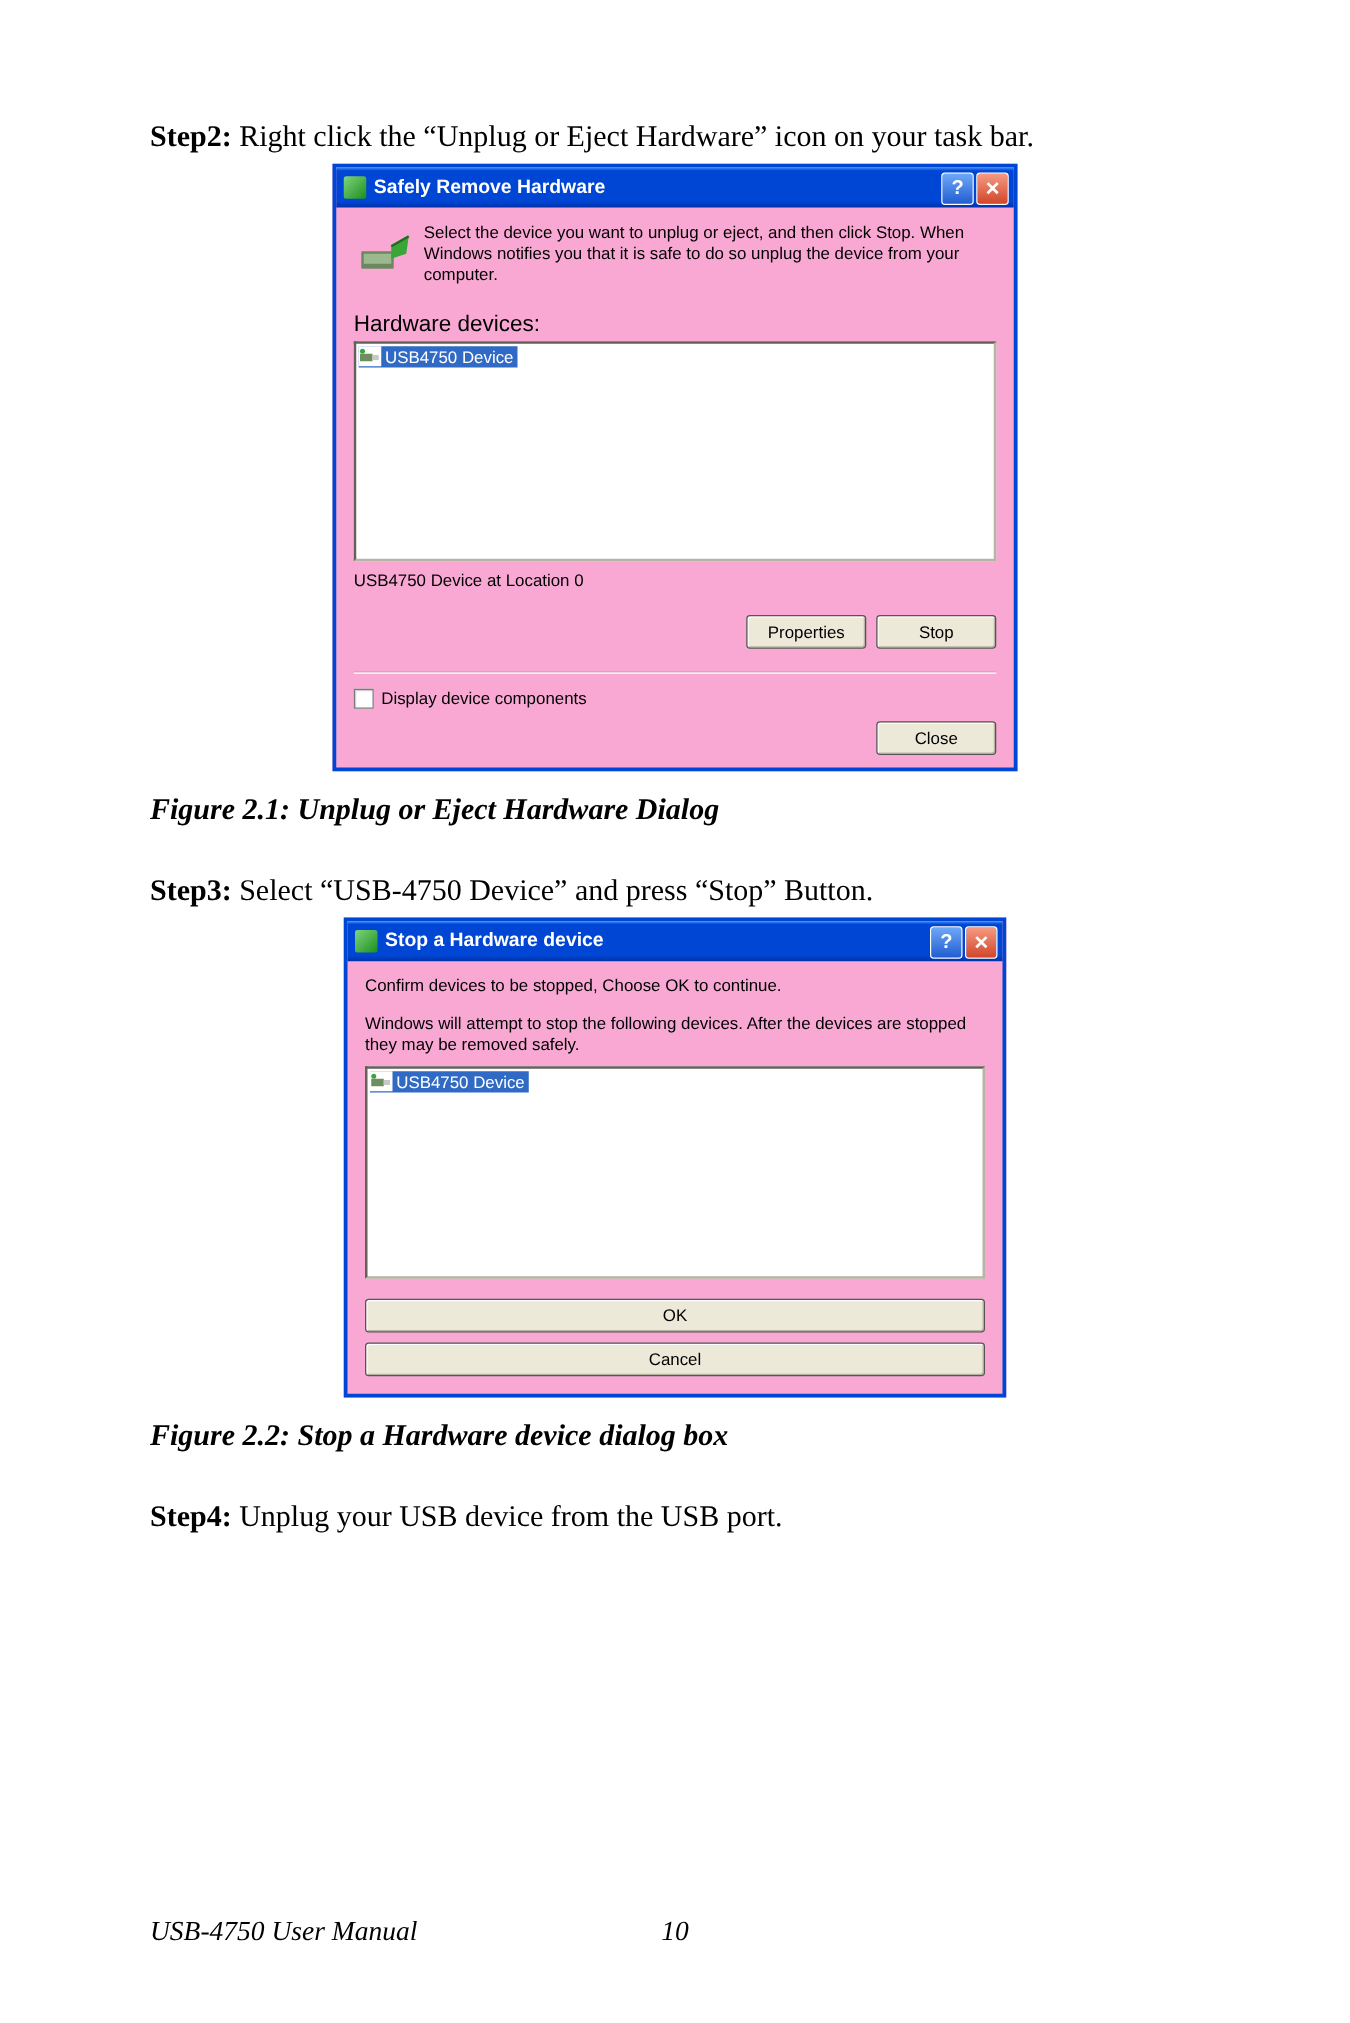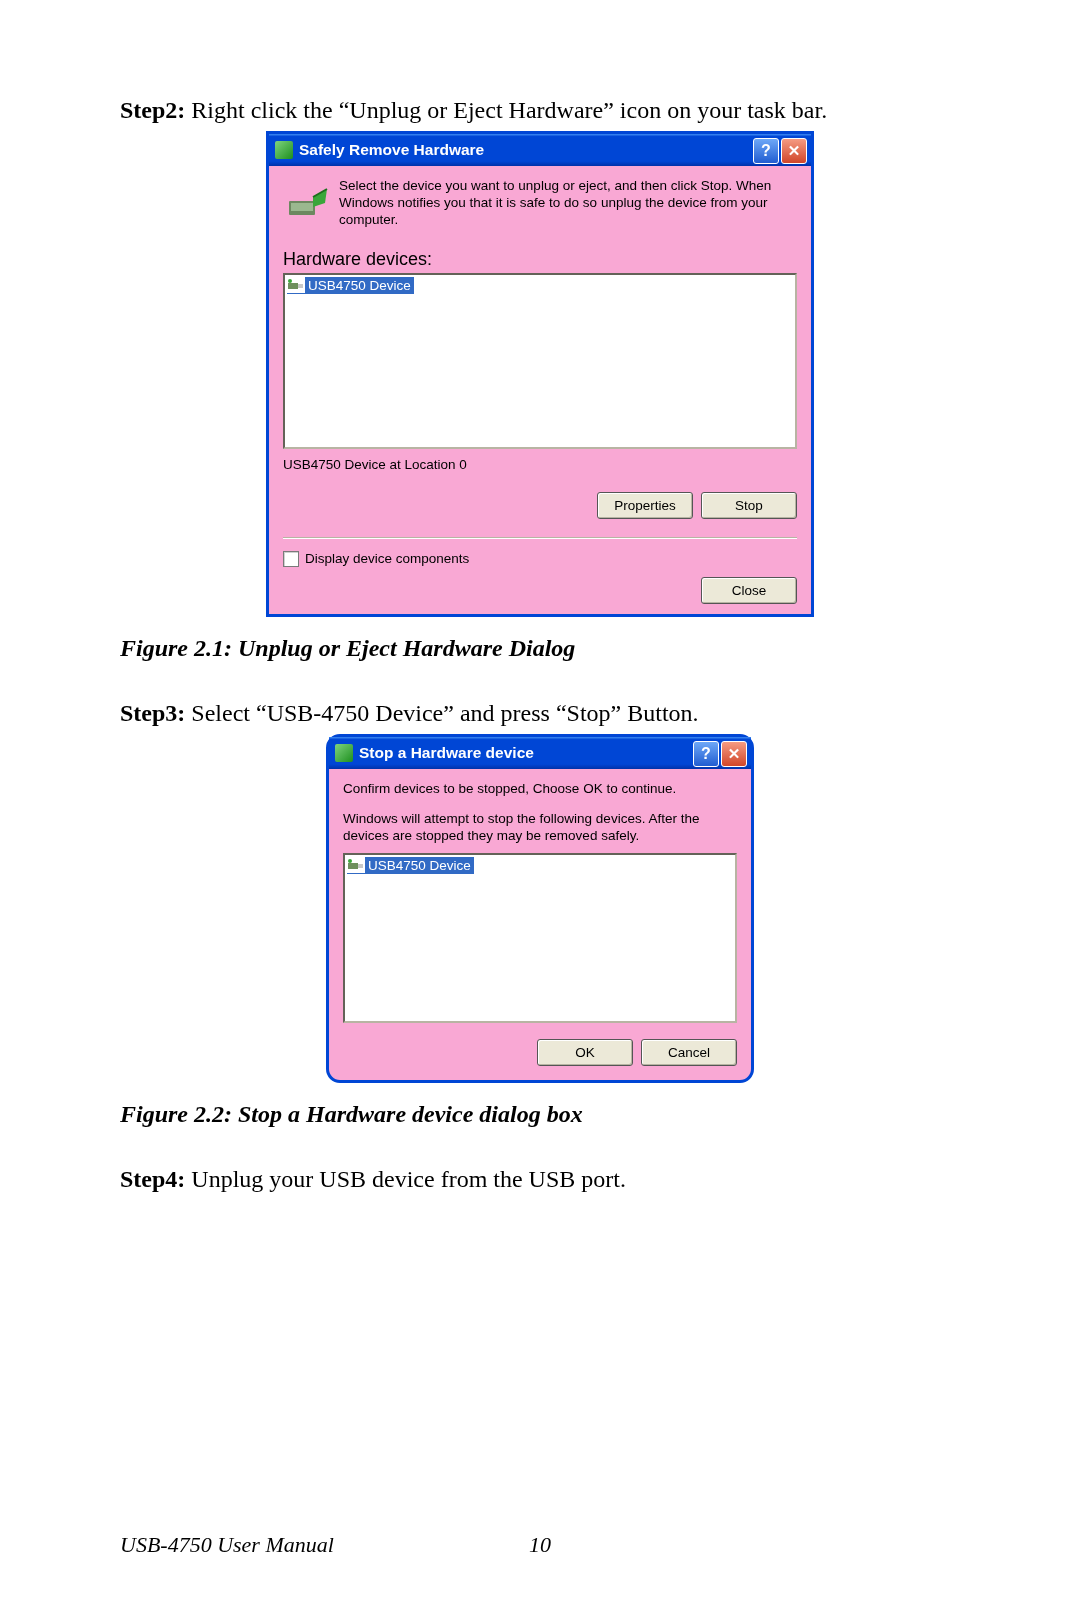--- a/index.html
+++ b/index.html
@@ -208,21 +208,21 @@
     </div>
   </div>
 
   <div class="caption">Figure 2.1: Unplug or Eject Hardware Dialog</div>
 
   <div class="body-text">
     <span class="bold">Step3:</span><span> Select “USB-4750 Device” and press “Stop” Button.</span>
   </div>
 
   <div class="dialog-wrap">
-    <div class="dialog" style="width:428px;border-radius:14px;">
+    <div class="dialog" style="width:530px;">
       <div class="titlebar">
         <span class="title-icon"></span>
         <span class="title-text">Stop a Hardware device</span>
         <div class="title-buttons">
           <div class="title-btn help-btn">?</div>
           <div class="title-btn close-btn">✕</div>
         </div>
       </div>
       <div class="dlg-body">
         <div class="confirm-text">Confirm devices to be stopped, Choose OK to continue.</div>
@@ -232,21 +232,21 @@
             <span class="dev-icon">
               <svg viewBox="0 0 18 16">
                   <rect x="1" y="6" width="10" height="6" fill="#6e8f5d"></rect>
                   <rect x="11" y="7" width="5" height="4" fill="#c8c8c8"></rect>
                   <circle cx="3" cy="4" r="2" fill="#3aa63a"></circle>
                 </svg>
             </span>
             <span>USB4750 Device</span>
           </span>
         </div>
-        <div class="btn-row" style="margin-top:16px; margin-bottom:4px;">
+        <div class="btn-row" style="margin-top:16px; margin-bottom:4px;flex-direction:column;">
           <button class="winbtn">OK</button>
           <button class="winbtn">Cancel</button>
         </div>
       </div>
     </div>
   </div>
 
   <div class="caption">Figure 2.2: Stop a Hardware device dialog box</div>
 
   <div class="body-text" style="margin-top:6px;">

